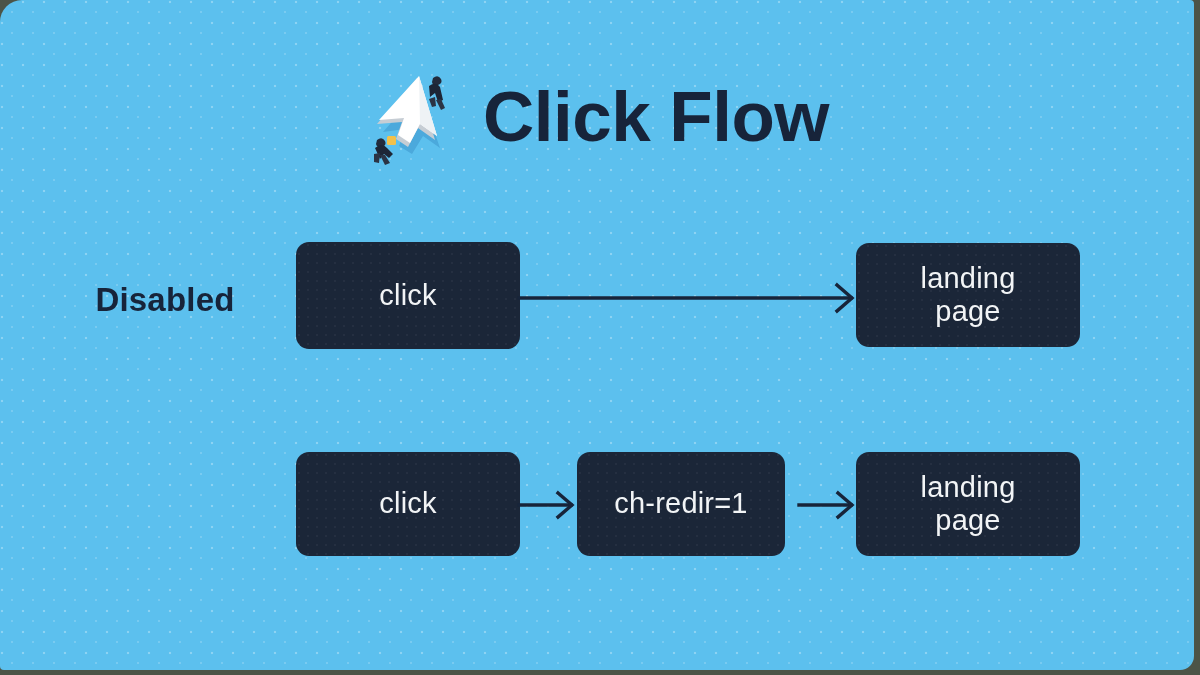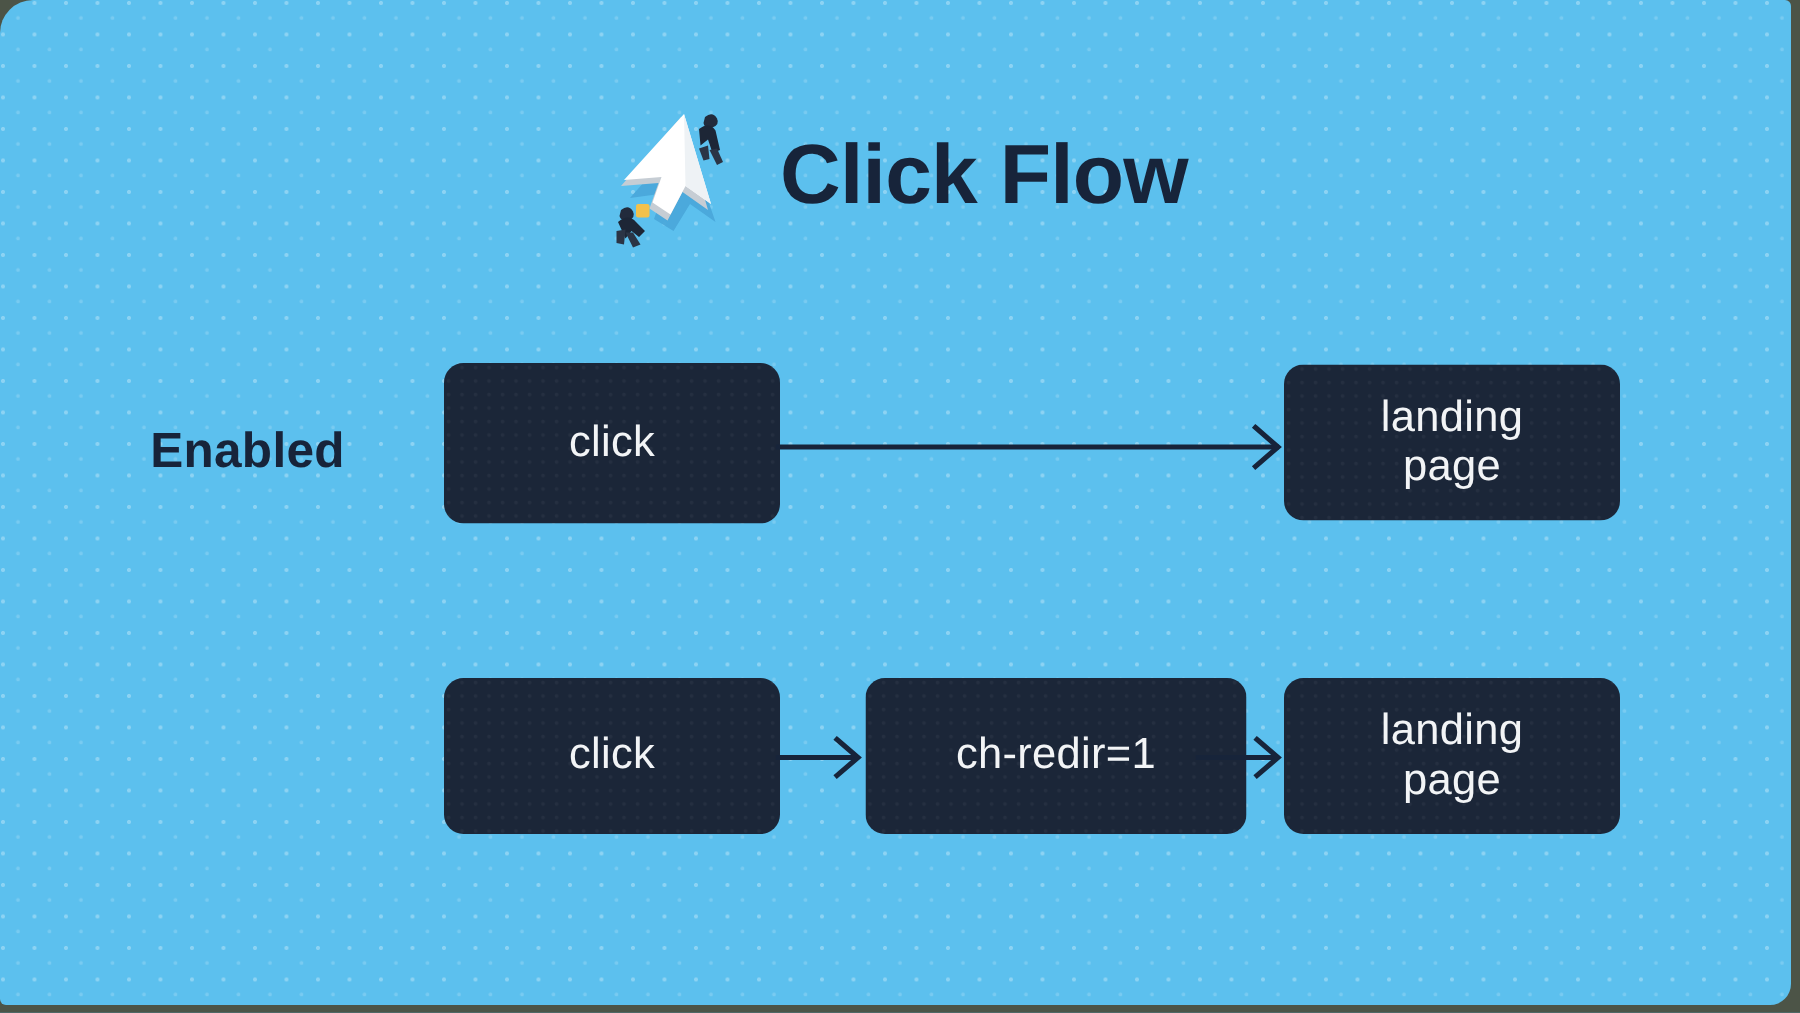--- a/index.html
+++ b/index.html
@@ -53,21 +53,21 @@
     gap: 22px;
   }
   #logo-illustration {
     width: 96px;
     height: 100px;
     flex: 0 0 auto;
     display: block;
   }
   #page-title {
     font-family: "Liberation Sans", sans-serif;
-    font-size: 56px;
+    font-size: 71px;
     font-weight: bold;
     letter-spacing: -0.5px;
     color: #17243a;
     line-height: 1;
     white-space: nowrap;
   }
 
   
   .row-label {
     position: absolute;
@@ -105,21 +105,21 @@
     letter-spacing: 0.2px;
     white-space: pre-line;
   }
 
   
   #node-disabled-click   { left: 296px; top: 242px; width: 224px; height: 107px; }
   #node-disabled-landing { left: 856px; top: 243px; width: 224px; height: 104px; }
 
   
   #node-enabled-click    { left: 296px; top: 452px; width: 224px; height: 104px; }
-  #node-enabled-chredir  { left: 577px; top: 452px; width: 254px; height: 104px; }
+  #node-enabled-chredir  { left: 577px; top: 452px; width: 208px; height: 104px; }
   #node-enabled-landing  { left: 856px; top: 452px; width: 224px; height: 104px; }
 
   
   .arrow { position: absolute; display: block; overflow: visible; }
   #arrow-disabled        { left: 519px; top: 280px;  width: 340px; height: 36px; }
   #arrow-enabled-1       { left: 519px; top: 490px;  width: 60px;  height: 30px; }
   #arrow-enabled-2       { left: 799px; top: 490px;  width: 60px;  height: 30px; }
   .arrow path, .arrow line {
     stroke: #17243a;
     fill: none;
@@ -159,21 +159,21 @@
           <path d="M9 88 l6 -1 -1 10 -5 -1 z" fill="#2b3445"></path>
           <path d="M15 89 l5 0 5 8 -5 2 z" fill="#2b3445"></path>
 
           <rect x="22" y="70" width="9" height="9" rx="1.5" fill="#f2c14b"></rect>
         </g>
       </svg>
 
       <div id="page-title">Click Flow</div>
     </div>
 
-    <div class="row-label" id="label-disabled">Enabled</div>
+    <div class="row-label" id="label-disabled">Disabled</div>
 
     <div class="node" id="node-disabled-click">
       <span class="node-text">click</span>
     </div>
 
     <svg class="arrow" id="arrow-disabled" viewBox="0 0 340 36">
       <line x1="0" y1="18" x2="332" y2="18"></line>
       <path d="M318 5 L333 18 L318 31"></path>
     </svg>
 

